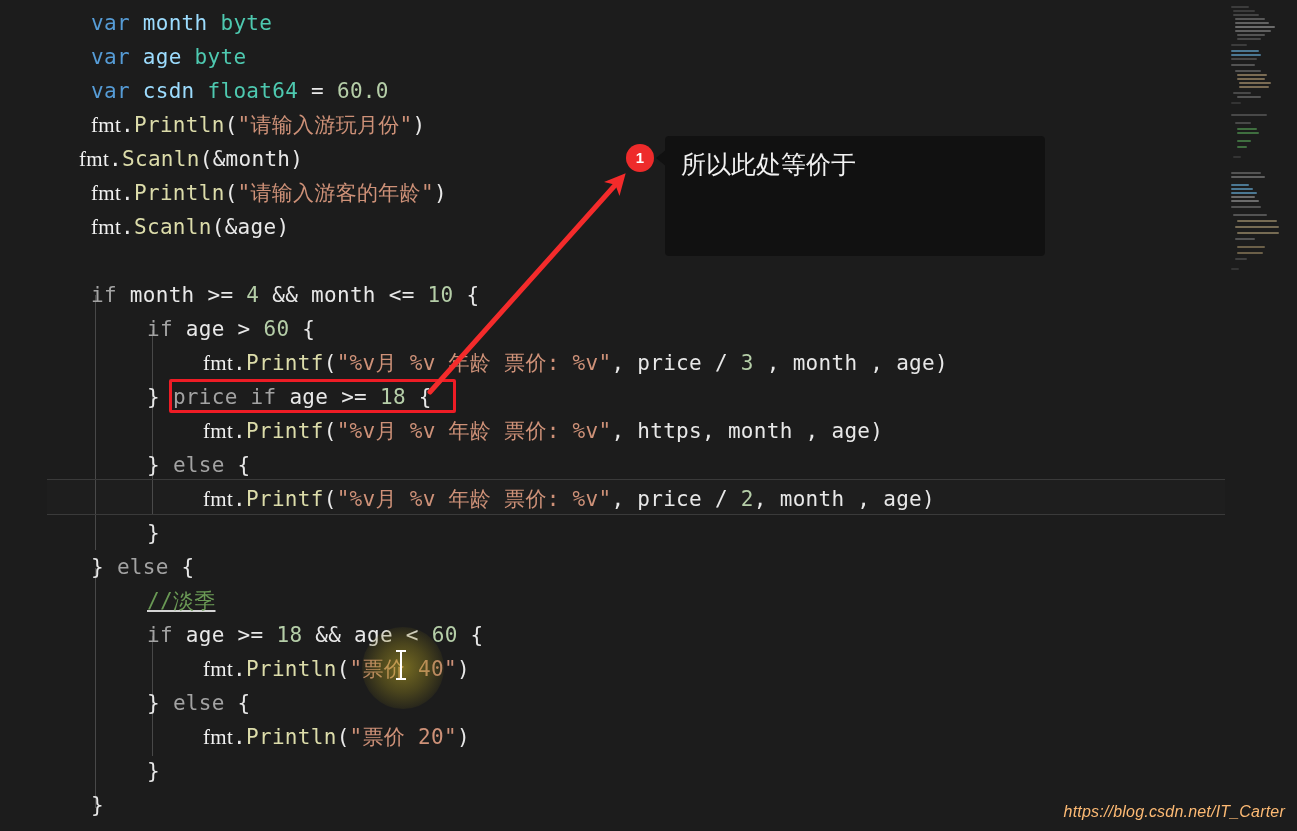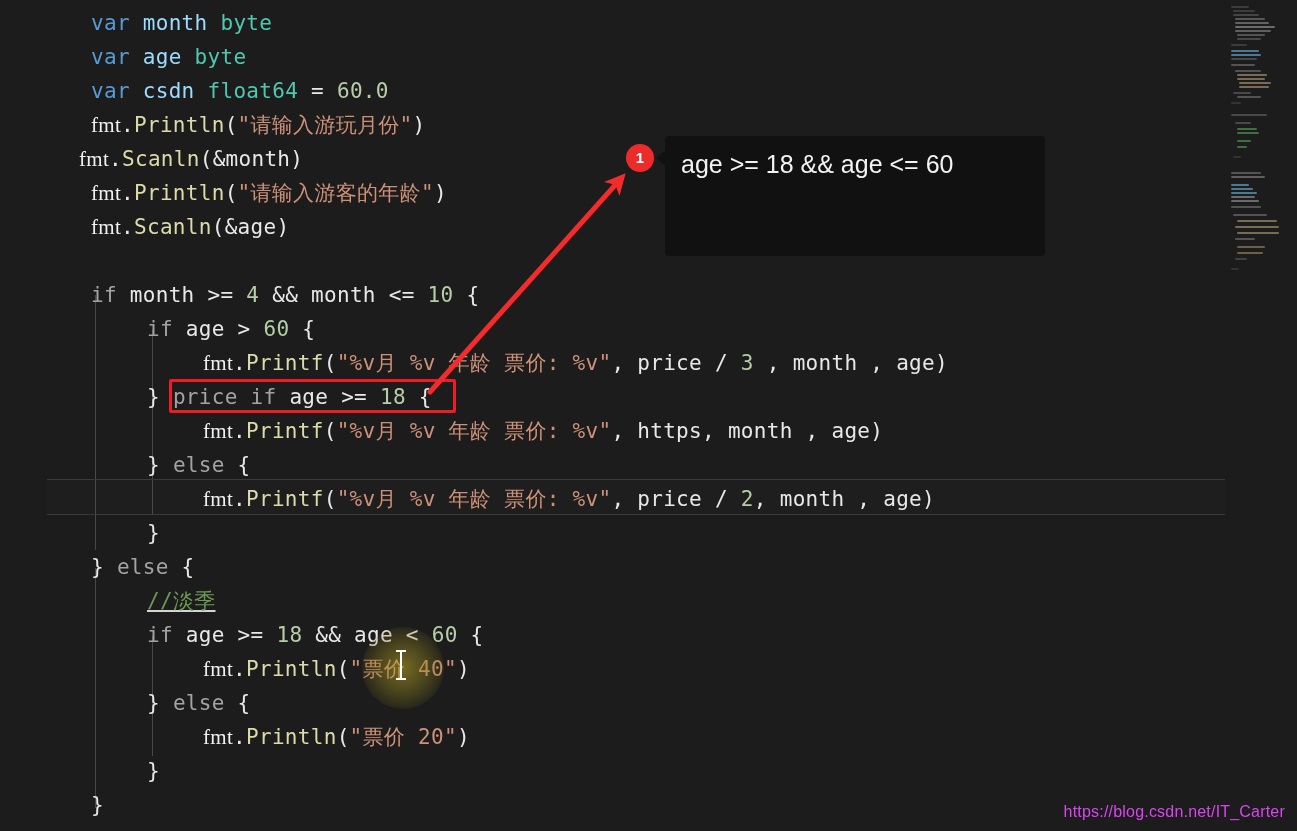--- a/index.html
+++ b/index.html
@@ -165,24 +165,25 @@
     height: 2px;
     border-radius: 1px;
     opacity: 0.72;
   }
 
   
   #watermark {
     position: absolute;
     right: 12px;
     bottom: 10px;
-    color: #d946ef;
+    color: #fdba74;
     font-family: "Liberation Sans", sans-serif;
     font-size: 16px;
     letter-spacing: 0.2px;
+    font-style: italic;
   }
 </style>
 </head>
 <body>
 
 <div id="screen">
 
   <div id="code-area">
     <div id="indent-guides-layer">
         <div class="indent-guide" style="left: 48px; top: 295px; height: 255px; background: rgb(72, 72, 72);"></div>
@@ -228,21 +229,21 @@
       <marker id="arrowhead" markerWidth="4.2" markerHeight="4.2" refX="1.6" refY="2.1" orient="auto">
         <path d="M0,0 L4.2,2.1 L0,4.2 L1.1,2.1 Z" fill="#f42b2b"></path>
       </marker>
     </defs>
     <line id="arrow-line" marker-end="url(#arrowhead)" stroke="#f42b2b" stroke-width="5" stroke-linecap="round" x1="430" y1="392" x2="617" y2="183"></line>
   </svg>
 
   <div id="callout-badge" style="left: 626px; top: 144px; background: rgb(238, 43, 43);">1</div>
   <div id="callout-notch" style="left: 656px; top: 149px; border-right-color: rgb(17, 17, 17);"></div>
   <div id="callout-box" style="left: 665px; top: 136px; width: 380px; height: 120px; background: rgb(17, 17, 17);">
-    <div class="cl">age &gt;= 18 &amp;&amp; age &lt;= 60</div>
+    <div class="cl">所以此处等价于</div>
   </div>
 
   <div id="minimap" style="width: 72px;">
       <div class="mini-line" style="left: 6px; top: 6px; width: 18px; background: rgb(74, 74, 74);"></div>
       <div class="mini-line" style="left: 8px; top: 10px; width: 22px; background: rgb(74, 74, 74);"></div>
       <div class="mini-line" style="left: 8px; top: 14px; width: 26px; background: rgb(85, 85, 85);"></div>
       <div class="mini-line" style="left: 10px; top: 18px; width: 30px; background: rgb(111, 111, 111);"></div>
       <div class="mini-line" style="left: 10px; top: 22px; width: 34px; background: rgb(125, 125, 125);"></div>
       <div class="mini-line" style="left: 10px; top: 26px; width: 40px; background: rgb(138, 138, 138);"></div>
       <div class="mini-line" style="left: 10px; top: 30px; width: 36px; background: rgb(122, 122, 122);"></div>

